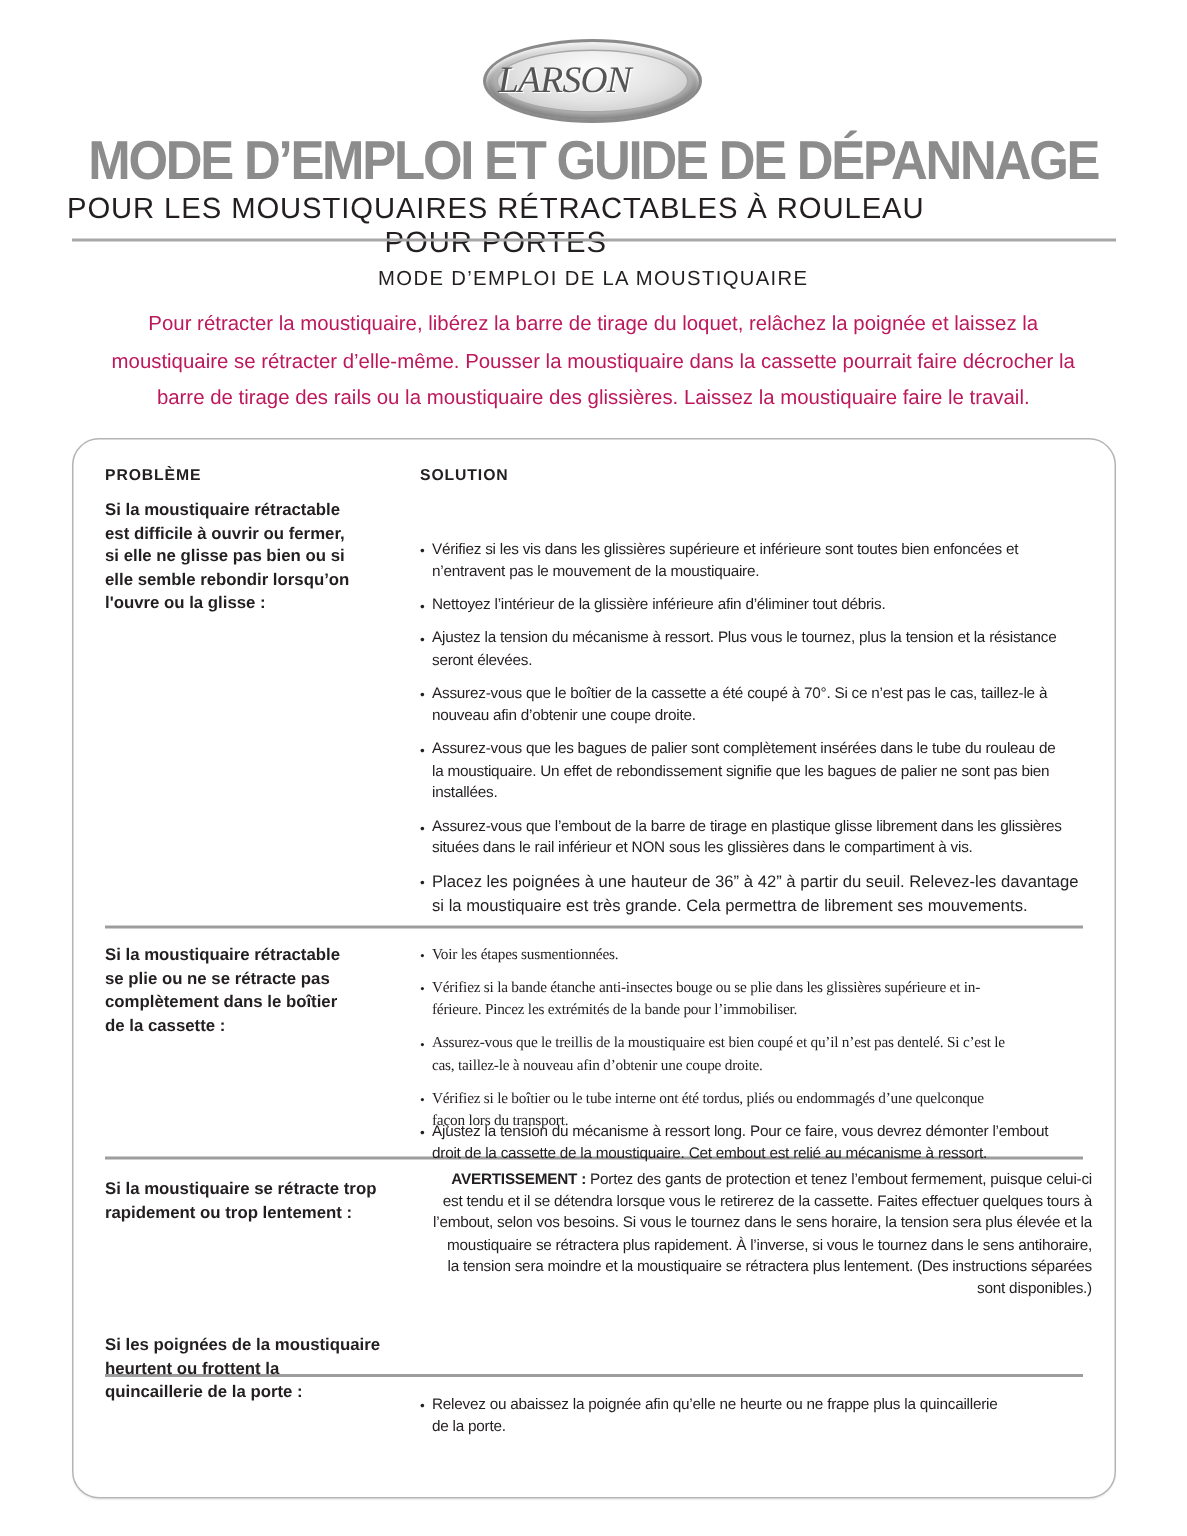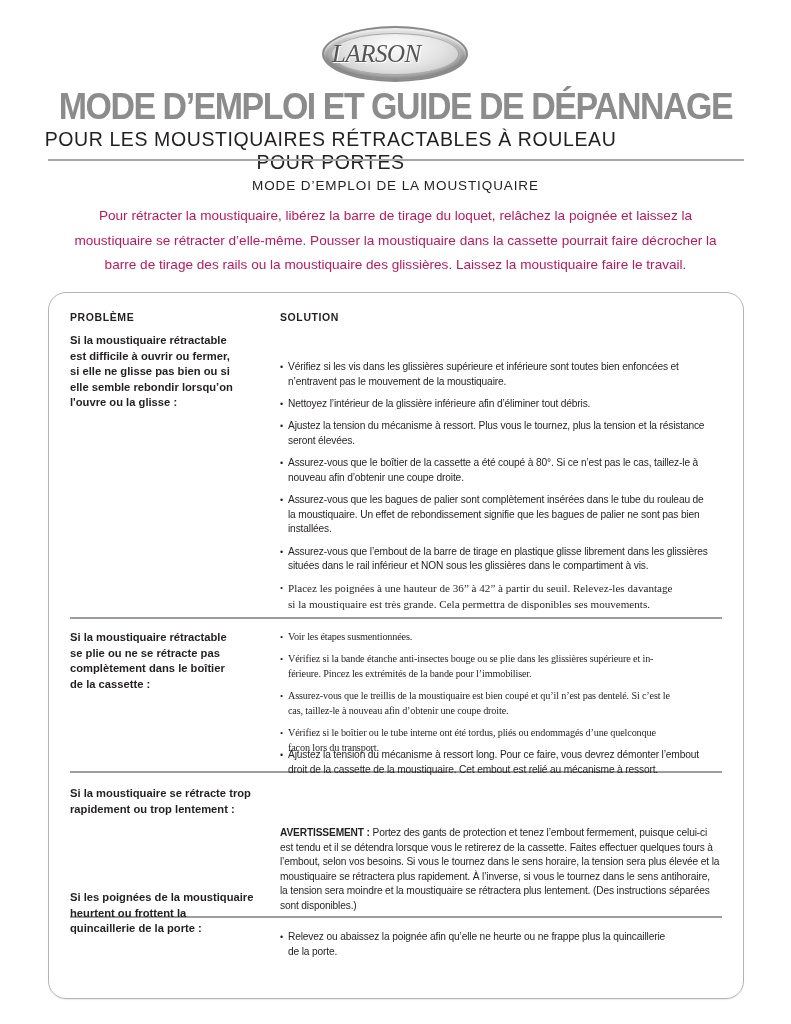--- a/index.html
+++ b/index.html
@@ -66,21 +66,21 @@
       position: absolute; left: 70px; width: 200px;
       font-weight: bold; font-size: 11.2px; line-height: 15.5px; color: #231f20;
     }
 
     .solution-list { position: absolute; left: 280px; width: 450px; list-style: none; }
     .solution-list li {
       position: relative; padding-left: 8px;
       font-size: 10.2px; line-height: 14.7px; color: #231f20; margin-bottom: 7.5px;
       letter-spacing: -0.15px;
     }
-    .solution-list li.large { font-size: 11.1px; line-height: 15.2px; letter-spacing: 0; font-family: Liberation Serif, serif; }
+    .solution-list li.large { font-size: 11.1px; line-height: 15.2px; letter-spacing: 0; }
     .solution-list li::before {
       content: "\2022"; position: absolute; left: 0; top: 0; font-size: 9px;
     }
 
     .warning {
       position: absolute; left: 280px; width: 448px;
       font-size: 10.2px; line-height: 14.6px; color: #231f20; letter-spacing: -0.15px;
     }
     .warning b { font-weight: bold; }
 
@@ -124,35 +124,35 @@
       <div>n’entravent pas le mouvement de la moustiquaire.</div>
     </li>
   <li>
       <div>Nettoyez l’intérieur de la glissière inférieure afin d’éliminer tout débris.</div>
     </li>
   <li>
       <div>Ajustez la tension du mécanisme à ressort. Plus vous le tournez, plus la tension et la résistance</div>
       <div>seront élevées.</div>
     </li>
   <li>
-      <div>Assurez-vous que le boîtier de la cassette a été coupé à 80°. Si ce n’est pas le cas, taillez-le à</div>
+      <div>Assurez-vous que le boîtier de la cassette a été coupé à 70°. Si ce n’est pas le cas, taillez-le à</div>
       <div>nouveau afin d’obtenir une coupe droite.</div>
     </li>
   <li>
       <div>Assurez-vous que les bagues de palier sont complètement insérées dans le tube du rouleau de</div>
       <div>la moustiquaire. Un effet de rebondissement signifie que les bagues de palier ne sont pas bien</div>
       <div>installées.</div>
     </li>
   <li>
       <div>Assurez-vous que l’embout de la barre de tirage en plastique glisse librement dans les glissières</div>
       <div>situées dans le rail inférieur et NON sous les glissières dans le compartiment à vis.</div>
     </li>
   <li class="large">
       <div>Placez les poignées à une hauteur de 36” à 42” à partir du seuil. Relevez-les davantage</div>
-      <div>si la moustiquaire est très grande. Cela permettra de disponibles ses mouvements.</div>
+      <div>si la moustiquaire est très grande. Cela permettra de librement ses mouvements.</div>
     </li>
 </ul>
 
 <div class="row-rule" style="top:617px;"></div>
 
 <div class="problem-text" style="top:630px;">
   <div>Si la moustiquaire rétractable</div>
   <div>se plie ou ne se rétracte pas</div>
   <div>complètement dans le boîtier</div>
   <div>de la cassette :</div>
@@ -180,21 +180,21 @@
 <div class="problem-text" style="top:786px;">
   <div>Si la moustiquaire se rétracte trop</div>
   <div>rapidement ou trop lentement :</div>
 </div>
 <ul class="solution-list" style="top:748px;">
   <li>
       <div>Ajustez la tension du mécanisme à ressort long. Pour ce faire, vous devrez démonter l’embout</div>
       <div>droit de la cassette de la moustiquaire. Cet embout est relié au mécanisme à ressort.</div>
     </li>
 </ul>
-<div class="warning" style="top:826px;">
+<div class="warning" style="top:780px;text-align:right;">
   <div><b>AVERTISSEMENT :</b><span> Portez des gants de protection et tenez l’embout fermement, puisque celui-ci</span></div>
   <div>est tendu et il se détendra lorsque vous le retirerez de la cassette. Faites effectuer quelques tours à</div>
   <div>l’embout, selon vos besoins. Si vous le tournez dans le sens horaire, la tension sera plus élevée et la</div>
   <div>moustiquaire se rétractera plus rapidement. À l’inverse, si vous le tournez dans le sens antihoraire,</div>
   <div>la tension sera moindre et la moustiquaire se rétractera plus lentement. (Des instructions séparées</div>
   <div>sont disponibles.)</div>
 </div>
 
 <div class="row-rule" style="top:916px;"></div>
 

